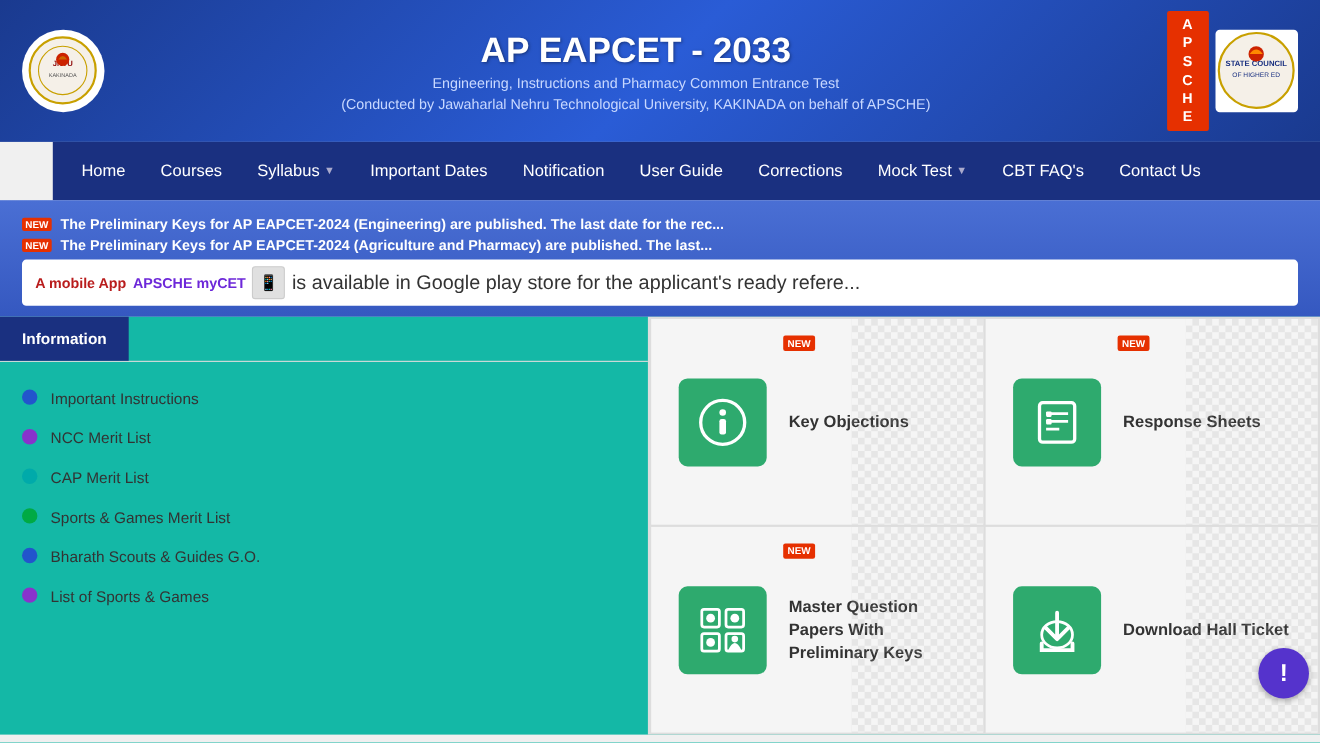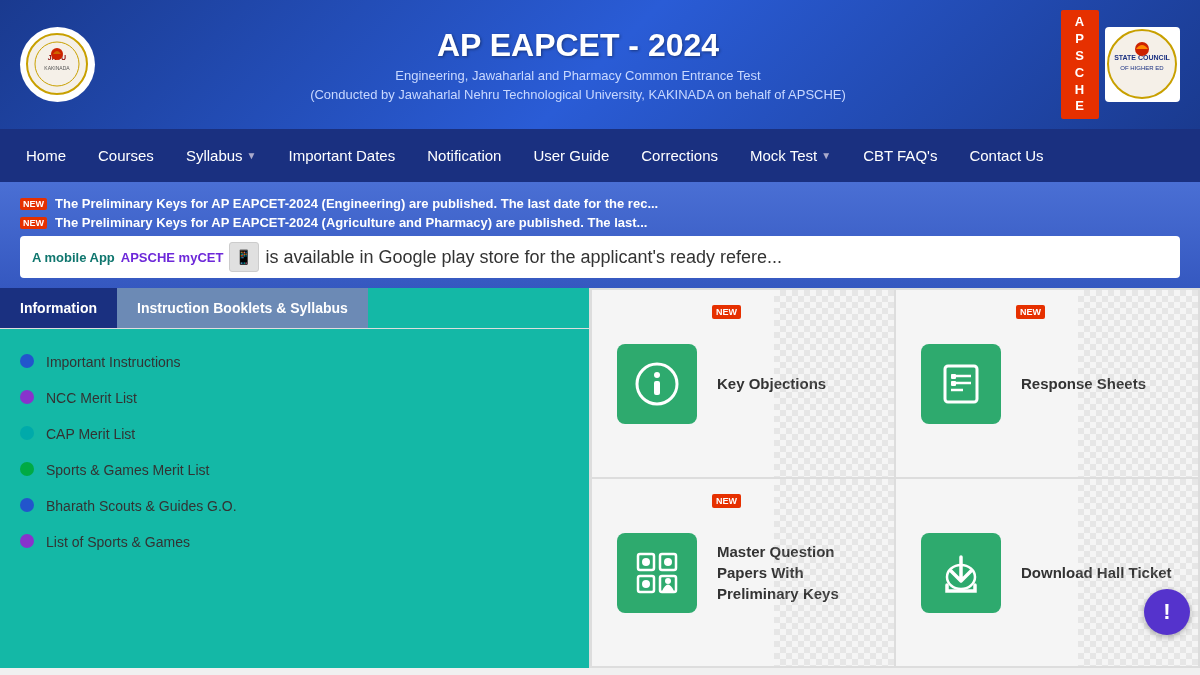--- a/index.html
+++ b/index.html
@@ -74,20 +74,21 @@
       overflow: hidden;
     }
 
     
     .navbar {
       background: #1a3080;
       display: flex;
       align-items: center;
       padding: 0 10px;
       gap: 0;
+      margin-left: 48px;
     }
     .nav-item {
       color: white;
       padding: 18px 16px;
       font-size: 15px;
       cursor: pointer;
       white-space: nowrap;
       display: flex;
       align-items: center;
       gap: 4px;
@@ -128,21 +129,21 @@
     .mobile-app-row {
       display: flex;
       align-items: center;
       gap: 6px;
       margin-top: 6px;
       background: white;
       padding: 6px 12px;
       border-radius: 4px;
     }
     .mobile-app-text {
-      color: #0f766e;
+      color: #b91c1c;
       font-size: 13px;
       font-weight: bold;
     }
     .mobile-app-link {
       color: #6d28d9;
       font-weight: bold;
       font-size: 13px;
     }
     .mobile-app-rest {
       color: #333;
@@ -308,22 +309,22 @@
         <circle cx="32" cy="32" r="22" fill="none" stroke="#c8a000" stroke-width="1"></circle>
         <text x="32" y="28" text-anchor="middle" font-size="7" fill="#8b0000" font-weight="bold">JNTU</text>
         <text x="32" y="38" text-anchor="middle" font-size="5" fill="#555">KAKINADA</text>
         <circle cx="32" cy="22" r="6" fill="#cc2200"></circle>
         <path d="M28 22 Q32 16 36 22" fill="#cc6600"></path>
       </svg>
     </div>
   </div>
 
   <div class="header-title">
-    <h1>AP EAPCET - 2024</h1>
-    <p>Engineering, Jawaharlal and Pharmacy Common Entrance Test</p>
+    <h1>AP EAPCET - 2033</h1>
+    <p>Engineering, Instructions and Pharmacy Common Entrance Test</p>
     <p>(Conducted by Jawaharlal Nehru Technological University, KAKINADA on behalf of APSCHE)</p>
   </div>
 
   <div class="right-logos">
     <div class="apsche-badge">A<br>P<br>S<br>C<br>H<br>E</div>
     <div class="logo-rect">
       <svg viewBox="0 0 75 75" xmlns="http://www.w3.org/2000/svg">
         <circle cx="37" cy="37" r="34" fill="#f5f0e8" stroke="#c8a000" stroke-width="2"></circle>
         <text x="37" y="33" text-anchor="middle" font-size="7" fill="#1a3080" font-weight="bold">STATE COUNCIL</text>
         <text x="37" y="43" text-anchor="middle" font-size="6" fill="#1a3080">OF HIGHER ED</text>
@@ -384,21 +385,20 @@
     <div class="app-icon-box">📱</div>
     <span class="mobile-app-rest">is available in Google play store for the applicant's ready refere...</span>
   </div>
 </div>
 
 <div class="main-content">
 
   <div class="left-panel">
     <div class="tab-row">
       <button class="tab-btn active">Information</button>
-      <button class="tab-btn inactive">Instruction Booklets &amp; Syllabus</button>
     </div>
     <div class="list-area">
       <div class="list-item">
         <div class="bullet bullet-blue"></div>
         <span>Important Instructions</span>
       </div>
       <div class="list-item">
         <div class="bullet bullet-purple"></div>
         <span>NCC Merit List</span>
       </div>

